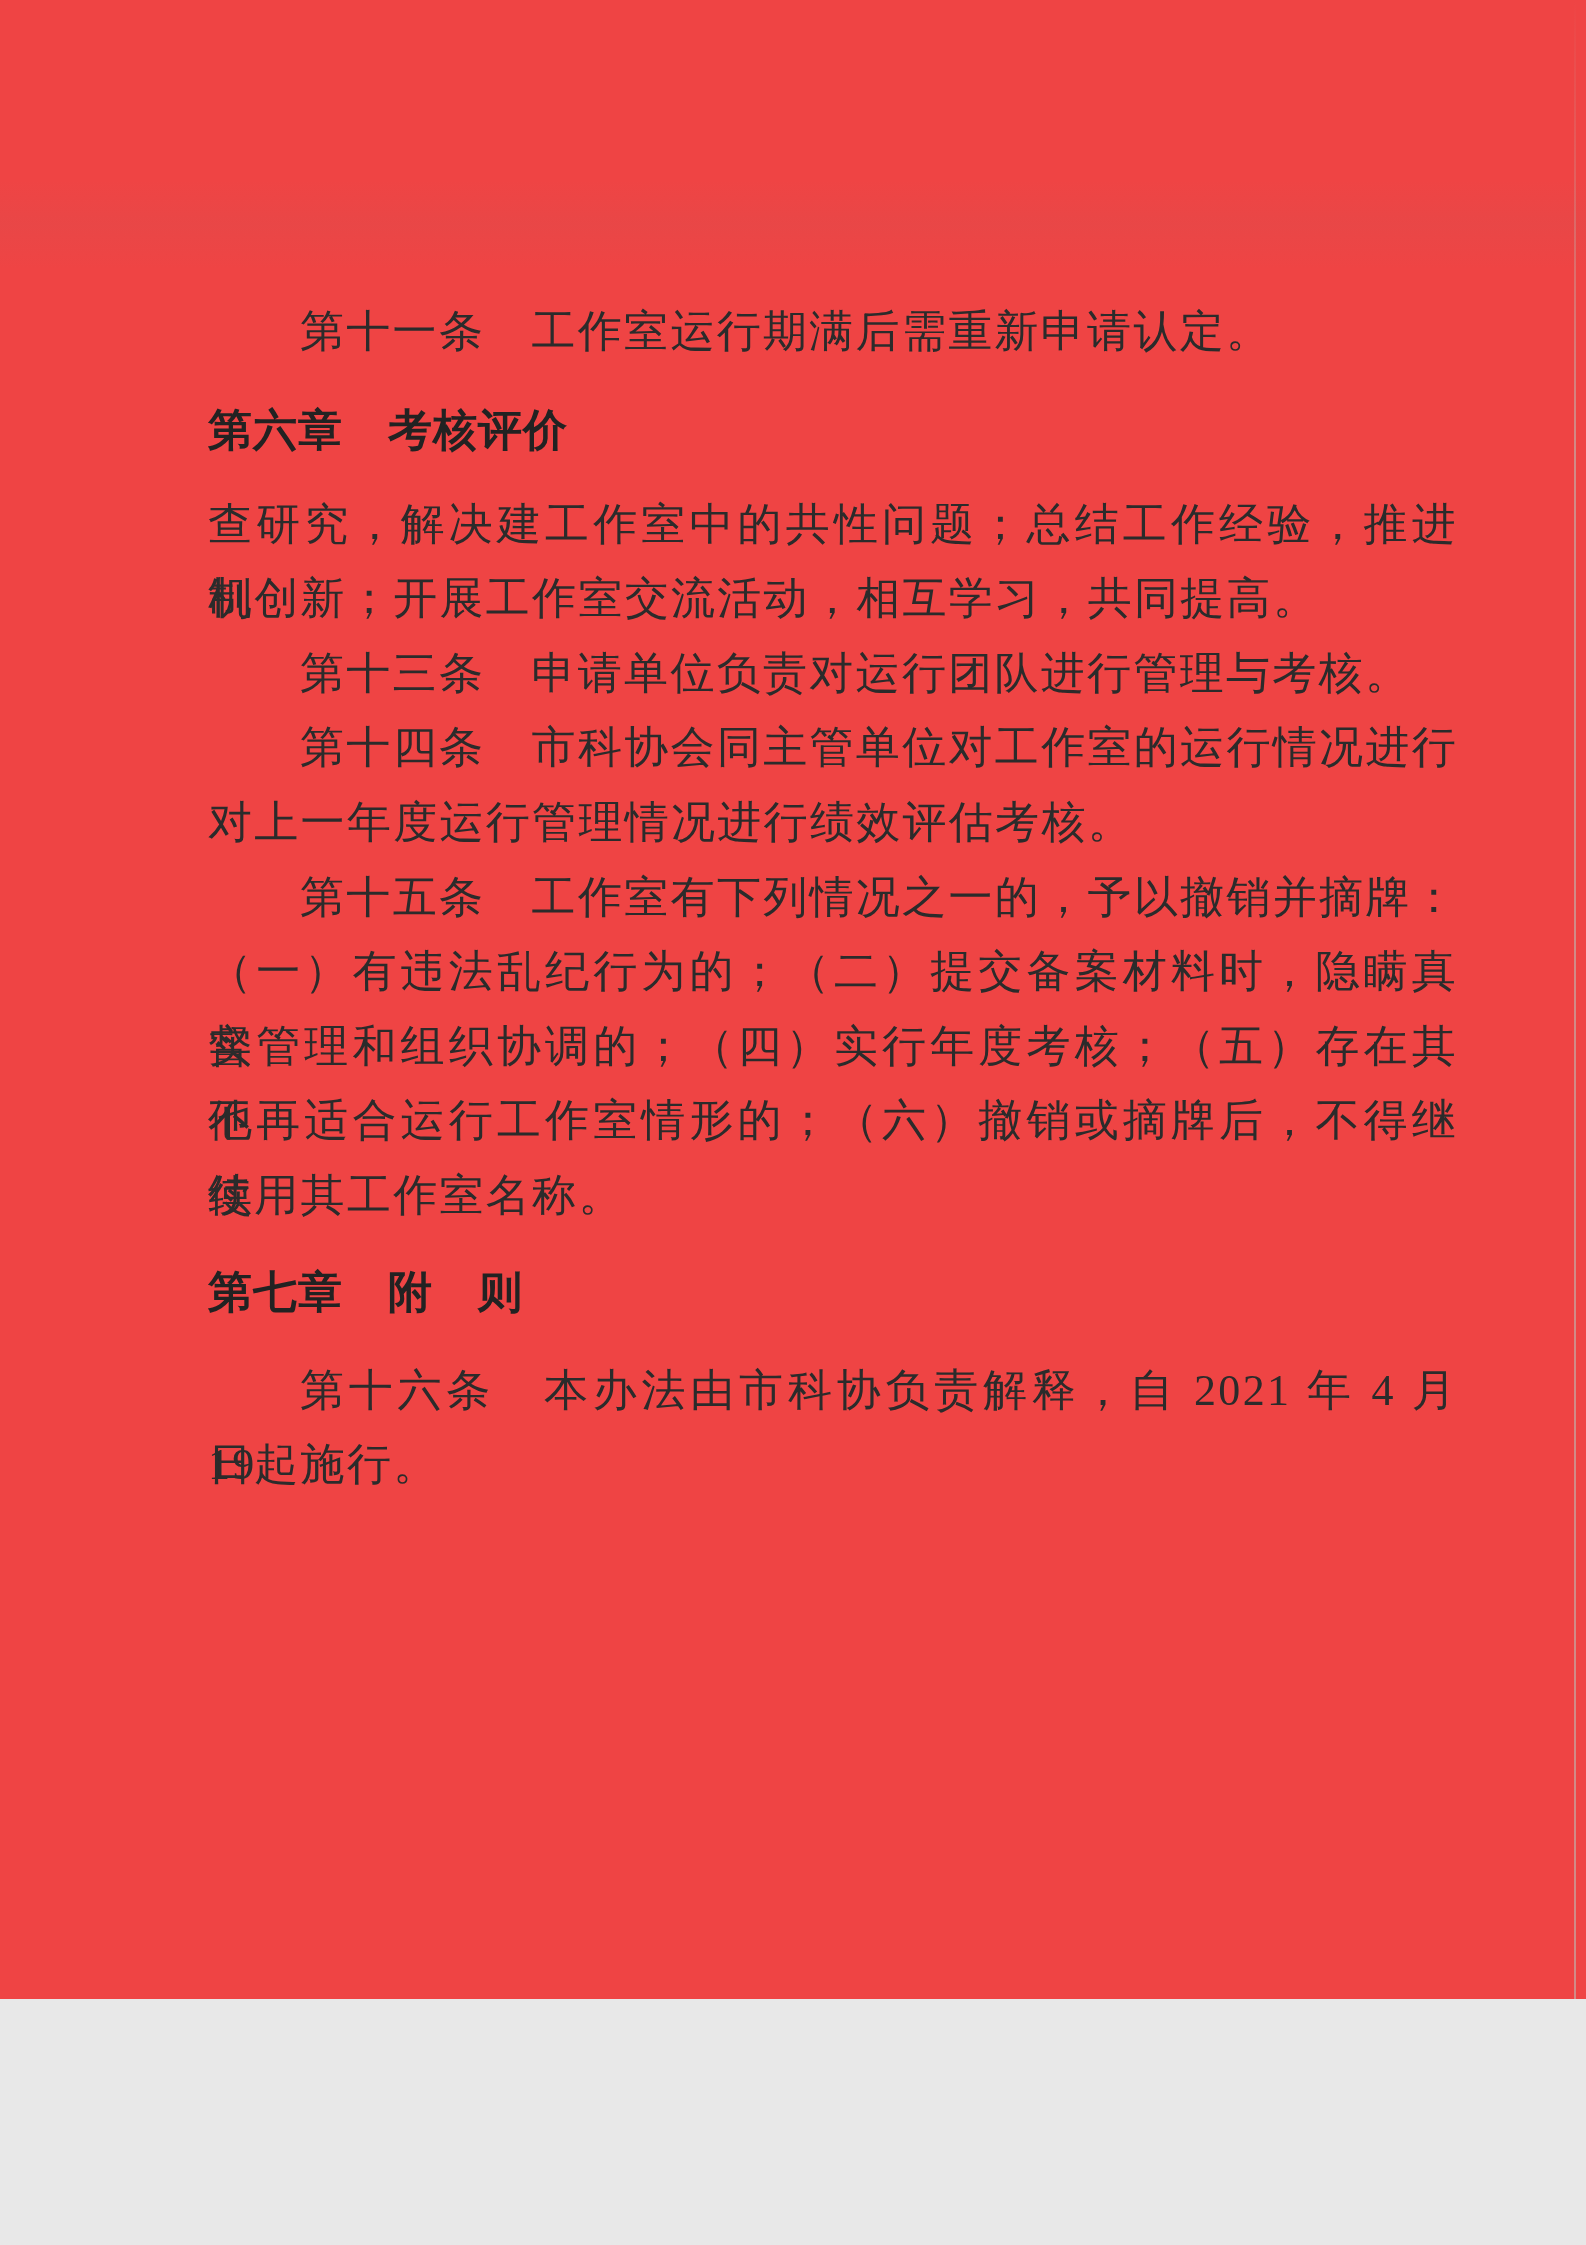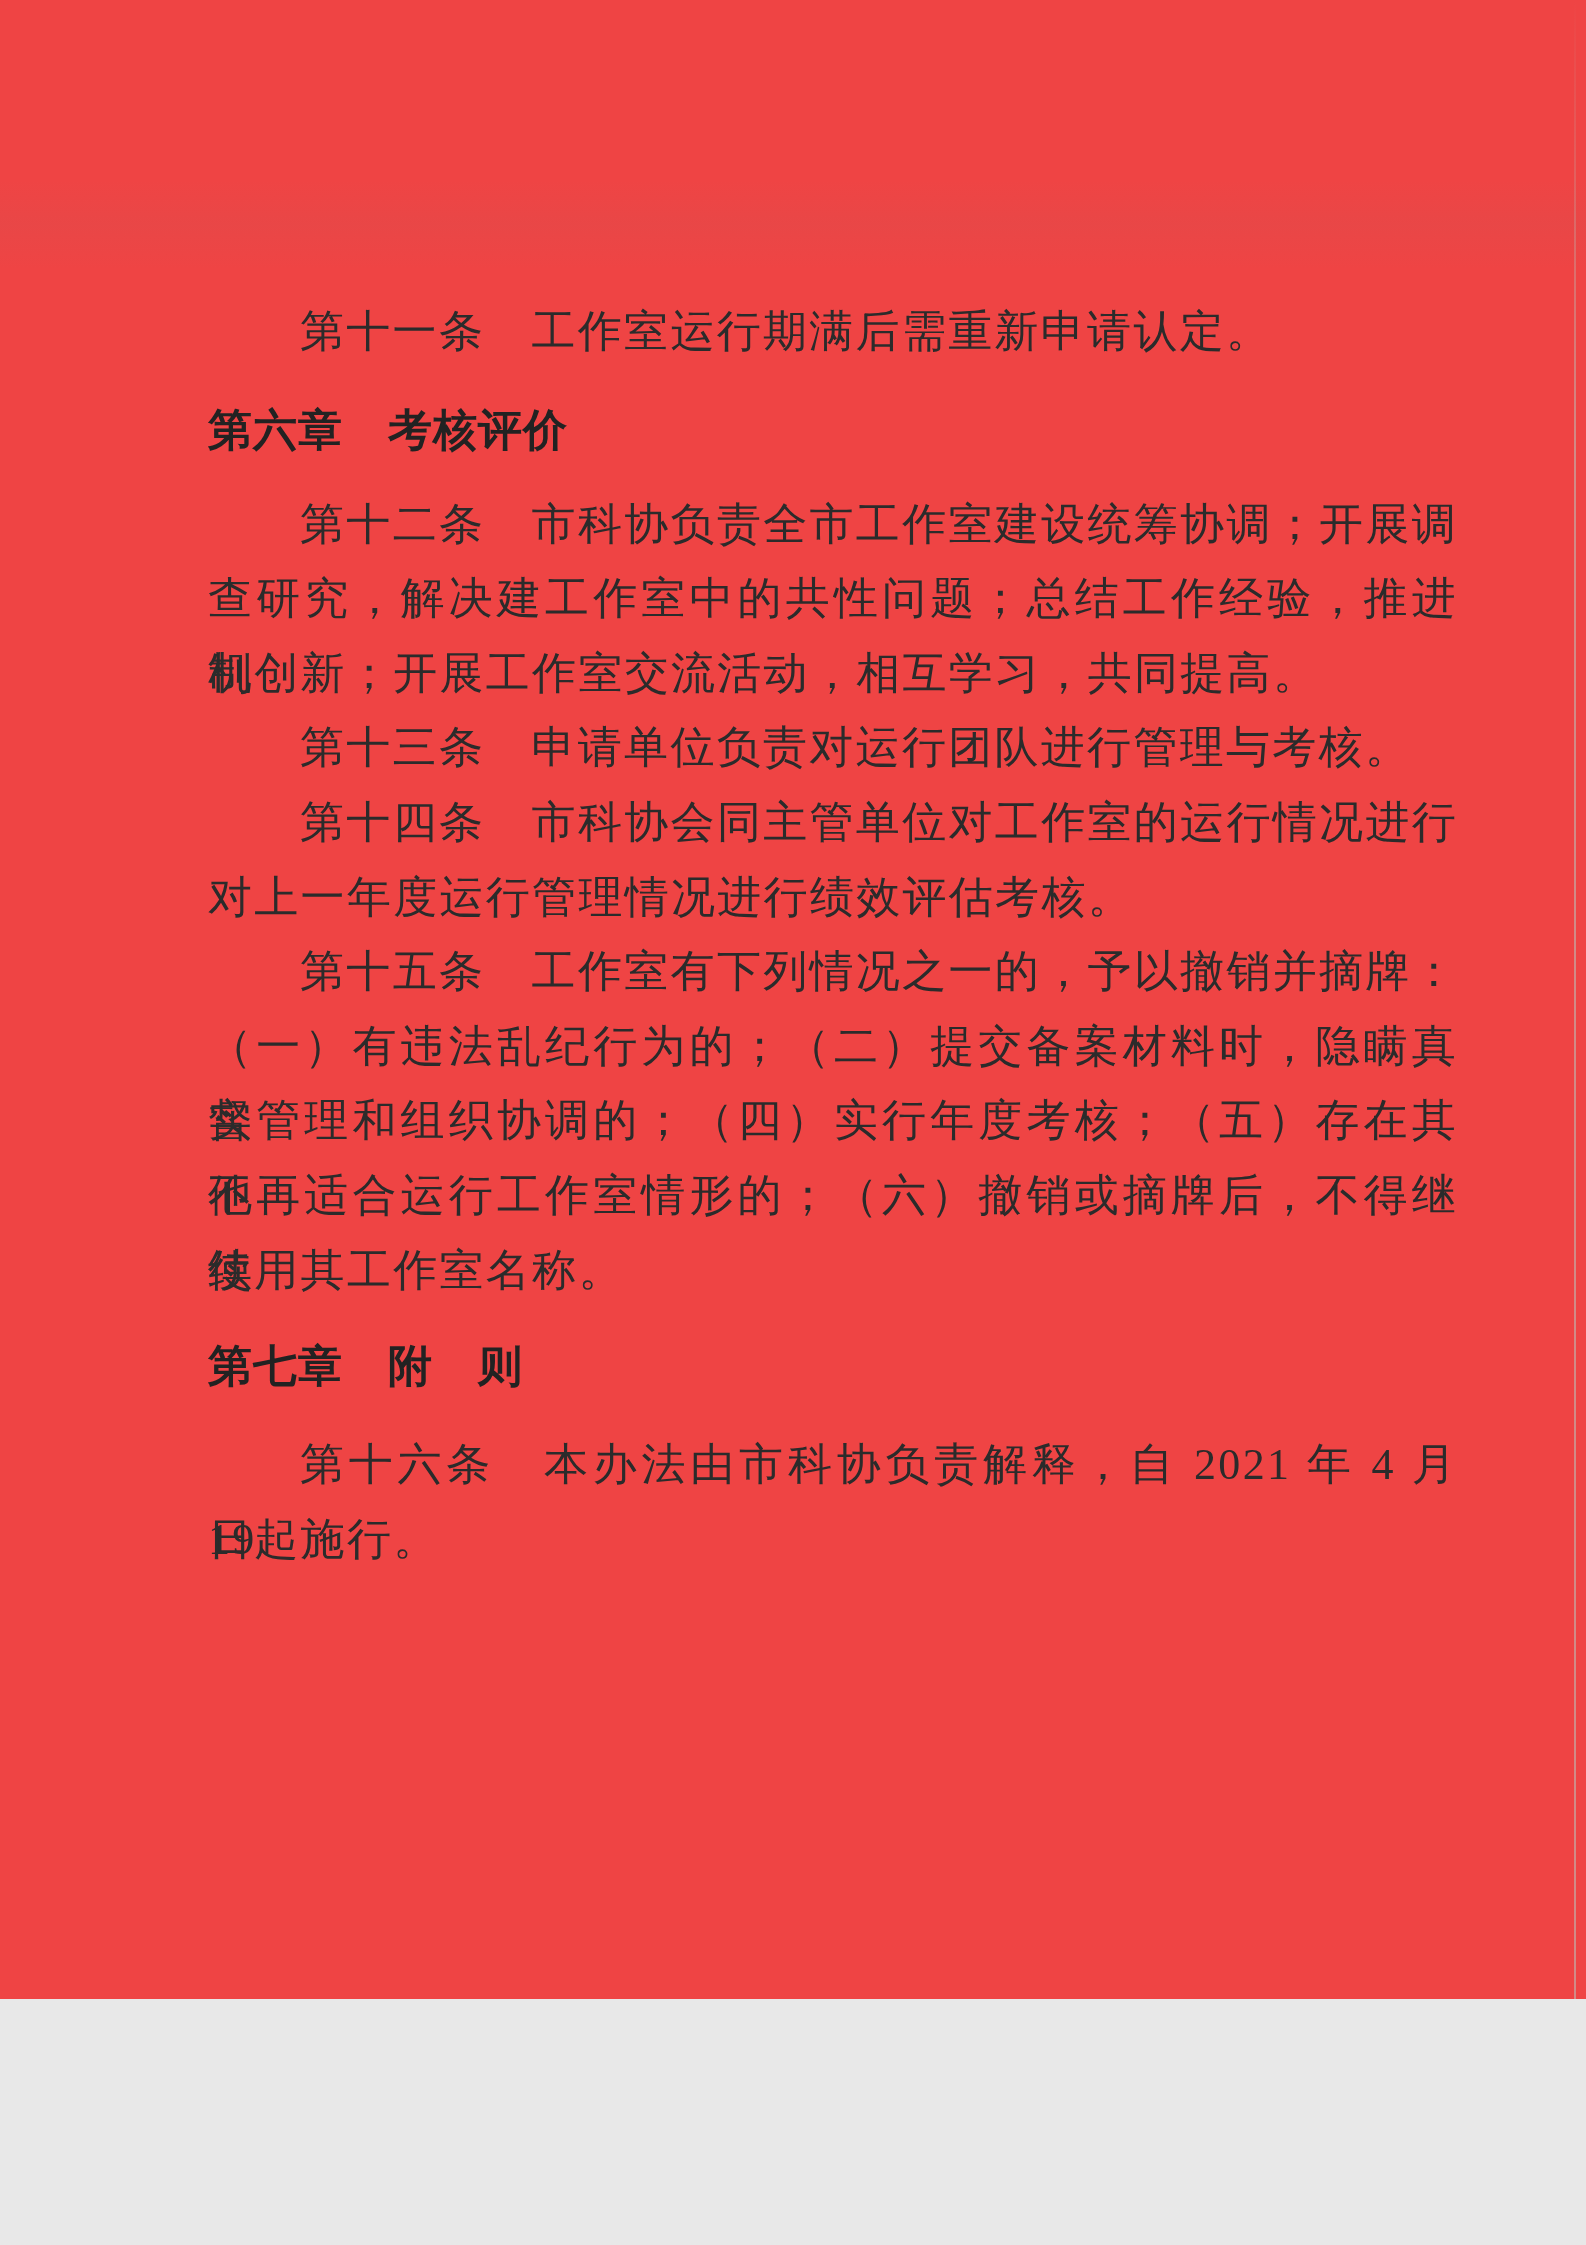--- a/index.html
+++ b/index.html
@@ -95,21 +95,20 @@
 <div class="page">
 
   <div class="scan-shade"></div>
 
   <div class="content">
 
     <div class="line indent">第十一条　工作室运行期满后需重新申请认定。</div>
 
     <div class="heading h1">第六章　考核评价</div>
 
-    <div class="line indent justify">第十二条　市科协负责全市工作室建设统筹协调；开展调</div>
     <div class="line justify">查研究，解决建工作室中的共性问题；总结工作经验，推进机</div>
     <div class="line">制创新；开展工作室交流活动，相互学习，共同提高。</div>
 
     <div class="line indent">第十三条　申请单位负责对运行团队进行管理与考核。</div>
 
     <div class="line indent justify">第十四条　市科协会同主管单位对工作室的运行情况进行</div>
     <div class="line">对上一年度运行管理情况进行绩效评估考核。</div>
 
     <div class="line indent justify">第十五条　工作室有下列情况之一的，予以撤销并摘牌：</div>
     <div class="line justify">（一）有违法乱纪行为的；（二）提交备案材料时，隐瞒真实</div>

